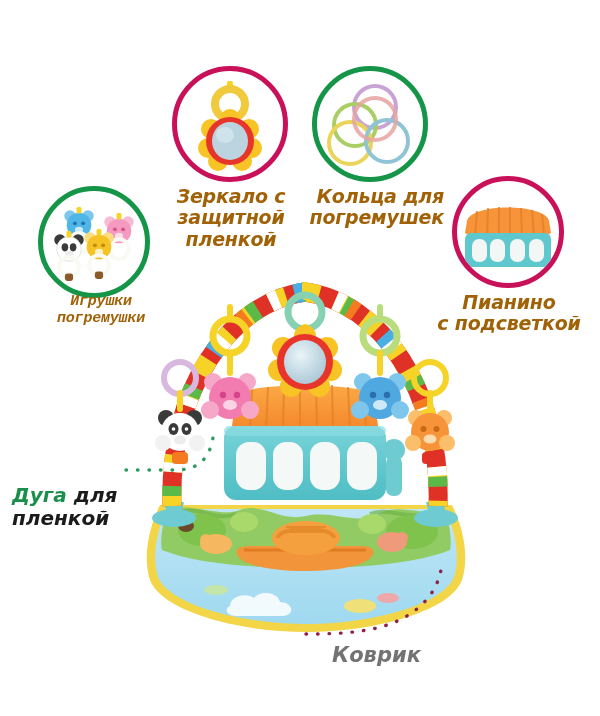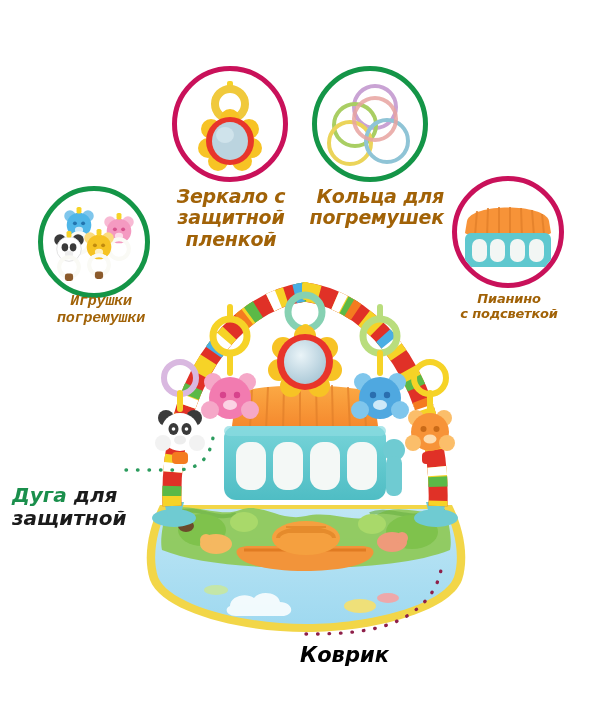--- a/index.html
+++ b/index.html
@@ -350,26 +350,26 @@
             <path d="M75 29 L77 55"></path>
           <path d="M85 33 L87 53"></path>
         </g>
         <rect x="8" y="52" width="86" height="34" rx="6" fill="#5FC8CF"></rect>
         <rect x="15" y="58" width="15" height="23" rx="7" fill="#F2F6F4"></rect>
         <rect x="33" y="58" width="15" height="23" rx="7" fill="#F2F6F4"></rect>
         <rect x="53" y="58" width="15" height="23" rx="7" fill="#F2F6F4"></rect>
         <rect x="72" y="58" width="15" height="23" rx="7" fill="#F2F6F4"></rect>
       </svg>
     </div>
-    <div class="badge-label" style="left:-22px;top:116px;width:158px;font-size:13px;">Пианино
+    <div class="badge-label" style="left:-22px;top:116px;width:158px;font-size:19px;">Пианино
 с подсветкой</div>
   </div>
 
   <div class="callout" style="left:12px;top:462px;width:130px;font-size:20px;text-align:left;">
     <span class="hl">Дуга</span><span class="nm"> для
-защитной</span>
+пленкой</span>
   </div>
 
   <div class="callout" style="left:300px;top:620px;width:130px;font-size:21px;text-align:left;color:#A82050;">
-    <span style="color:#000000;">Коврик</span>
+    <span style="color:#737373;margin-left:32px;">Коврик</span>
   </div>
 
 </div>
 
 </body></html>

